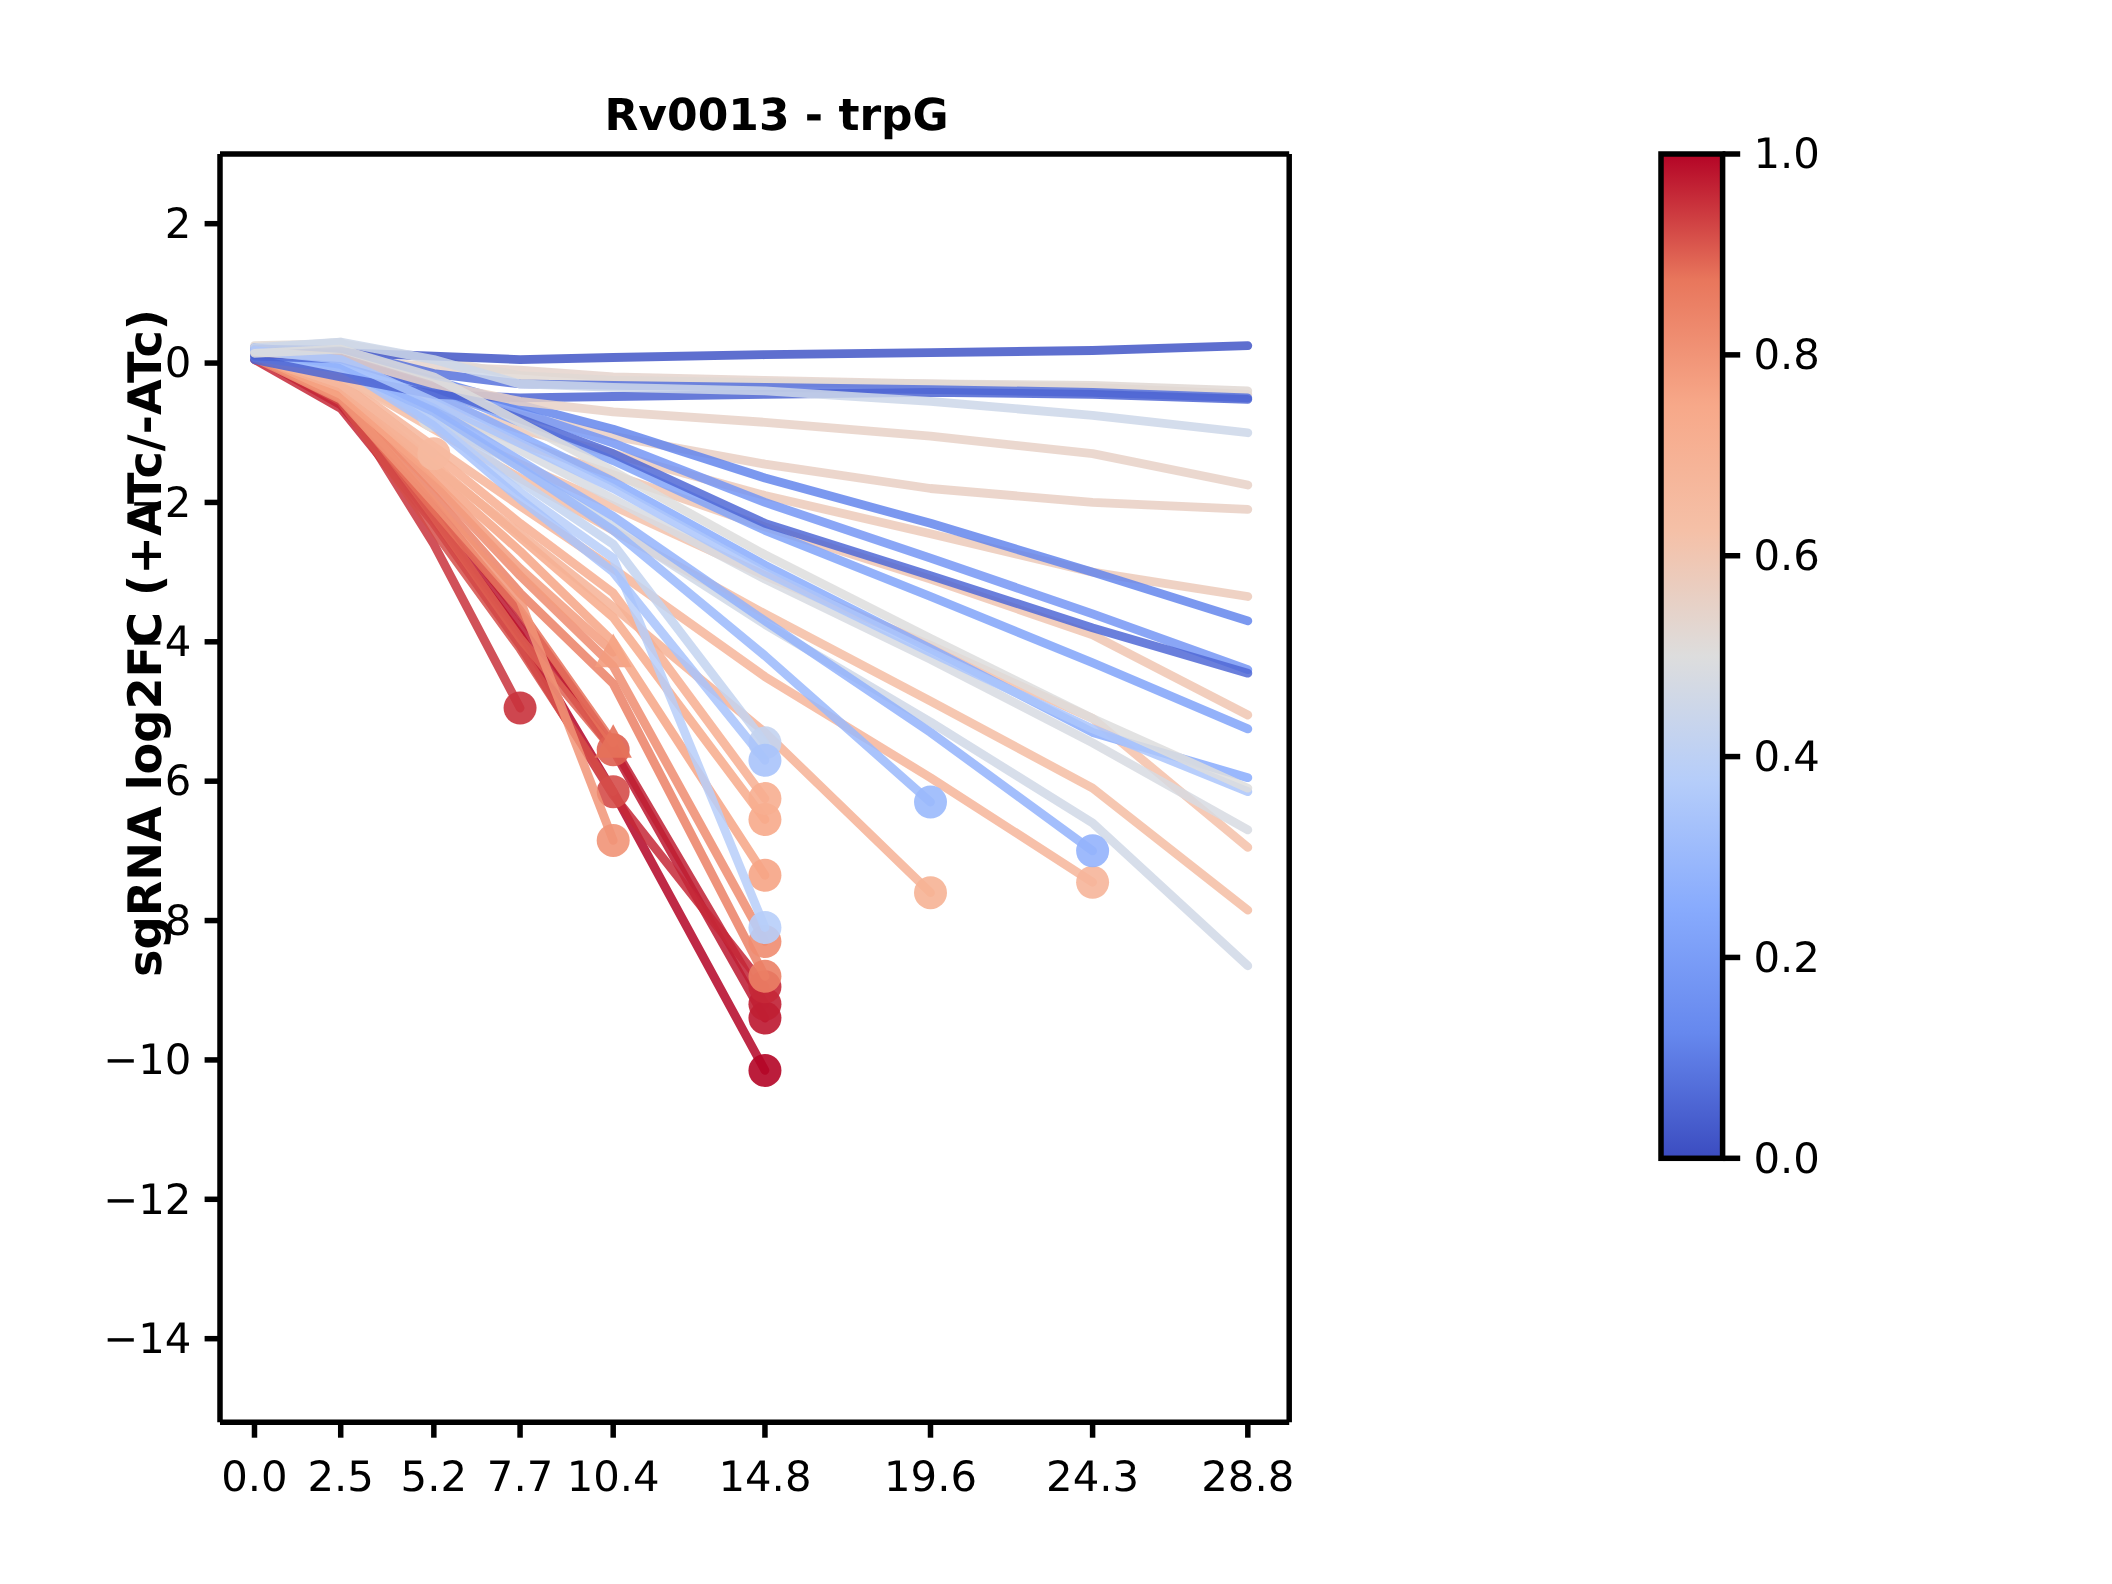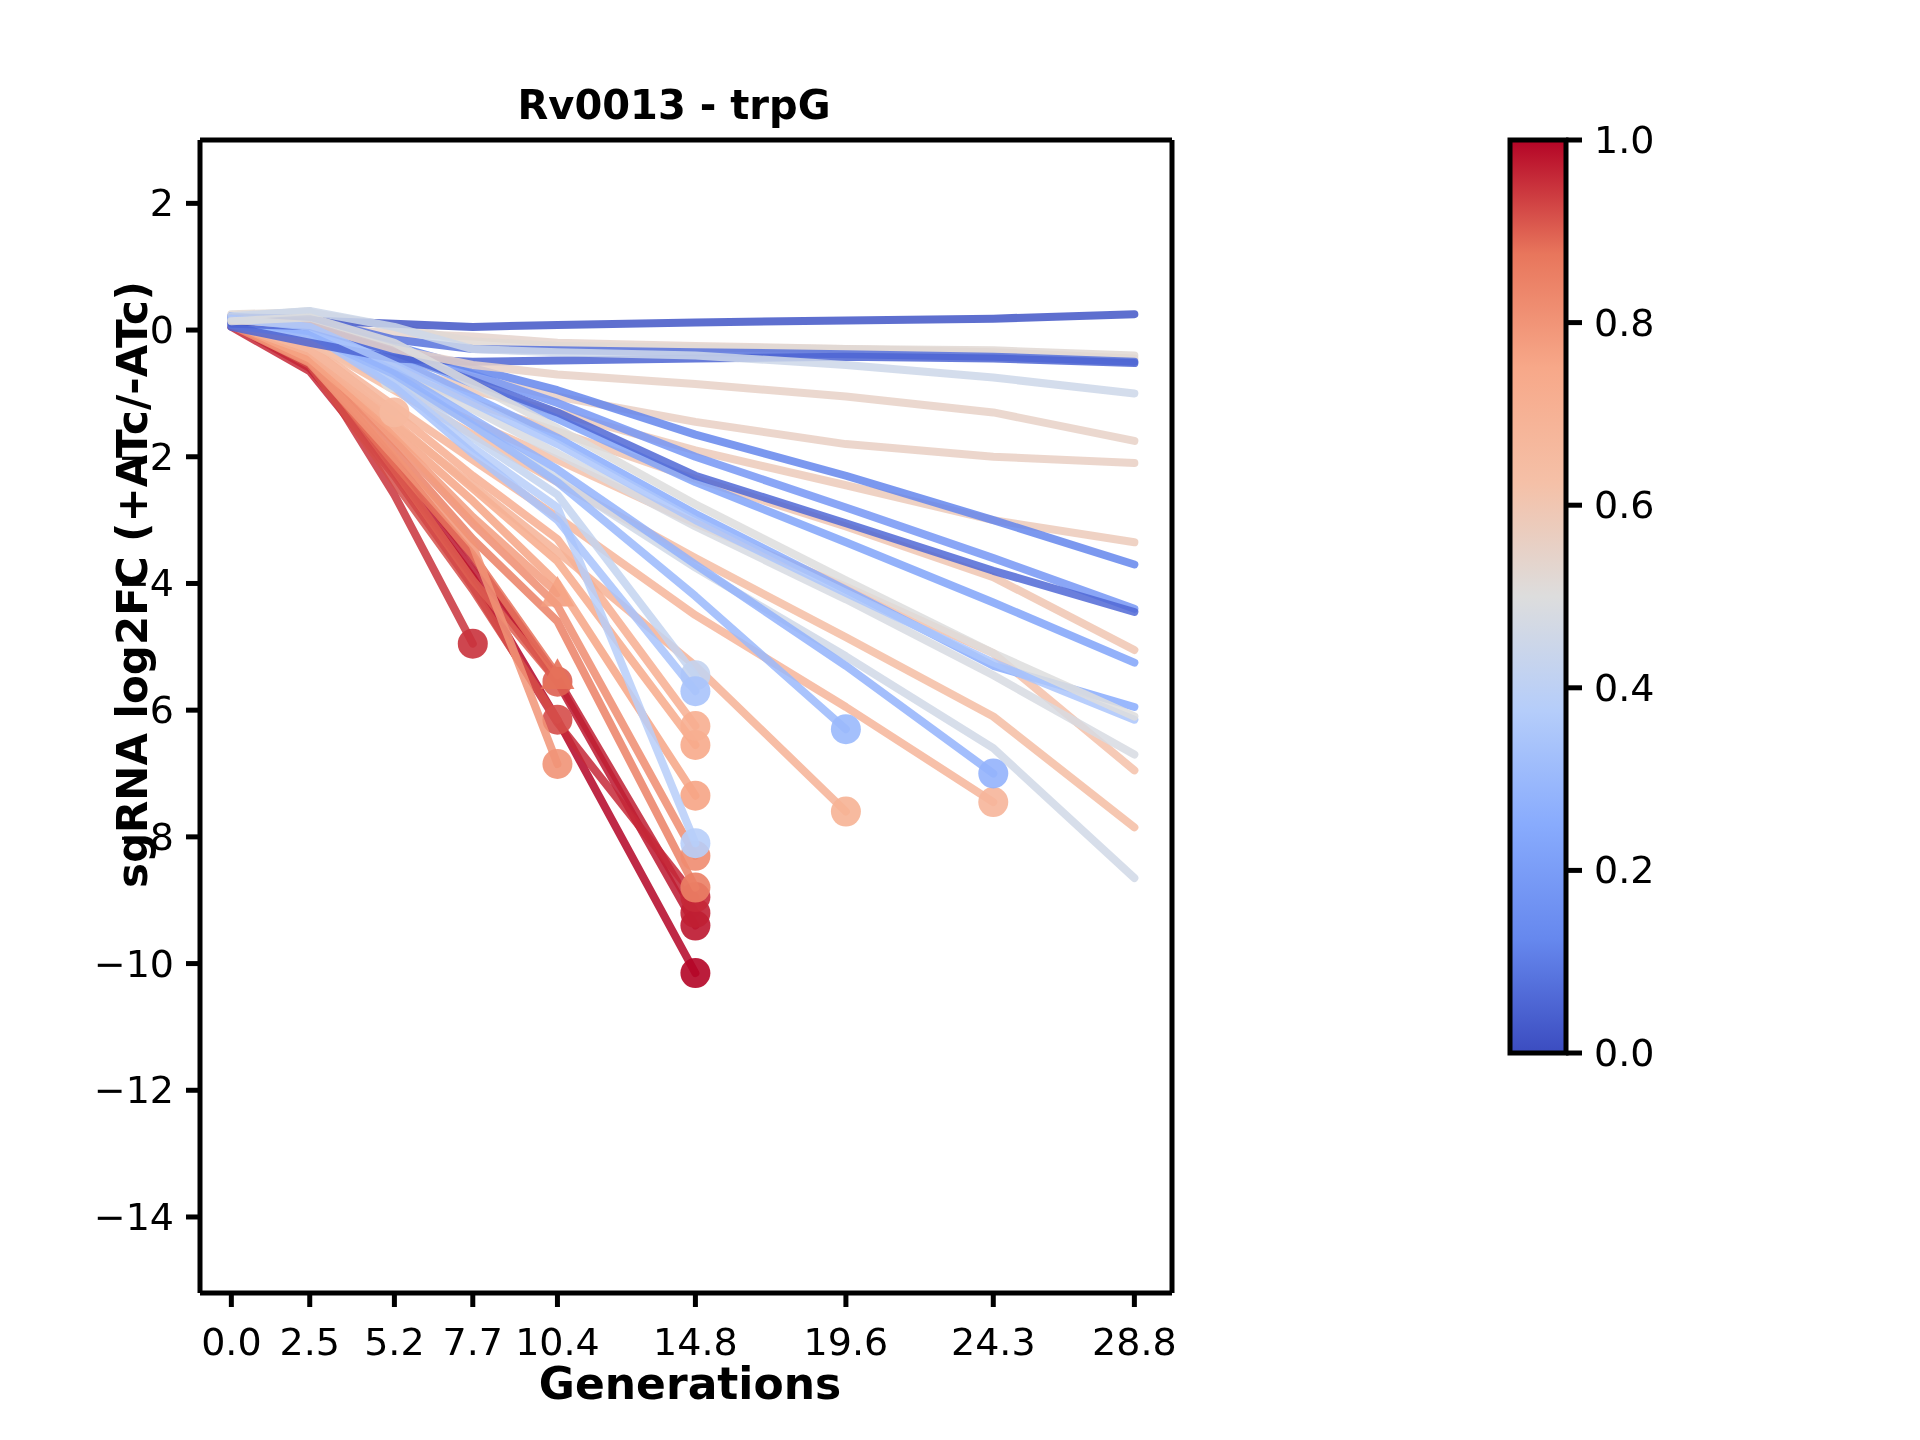--- a/index.html
+++ b/index.html
@@ -14,21 +14,21 @@
     overflow: hidden;
   }
   #figure {
     position: relative;
     width: 1920px;
     height: 1440px;
     background: #ffffff;
   }
   #plot-title {
     position: absolute;
-    left: 184px;
+    left: 216px;
     top: 82px;
     width: 980px;
     text-align: center;
     font-size: 40px;
     font-weight: bold;
     color: #000000;
     font-family: "DejaVu Sans", sans-serif;
     letter-spacing: 0px;
   }
   #ylabel {
@@ -70,21 +70,20 @@
     fill: #000000;
   }
 </style>
 </head>
 <body>
 
 <div id="figure">
 
   <div id="plot-title">Rv0013 - trpG</div>
   <div id="ylabel">sgRNA log2FC (+ATc/-ATc)</div>
-  <div id="xlabel">Generations</div>
 
   <svg class="plotsvg" id="chart-svg" width="1920" height="1440">
       <defs>
         <clipPath id="plotclip">
           <rect x="200" y="140" width="972" height="1153"></rect>
         </clipPath>
         <linearGradient id="cbgrad" x1="0" y1="1" x2="0" y2="0">
           <stop offset="0%" stop-color="#3b4cc0"></stop>
           <stop offset="12.5%" stop-color="#6688ee"></stop>
           <stop offset="25%" stop-color="#88abfd"></stop>

